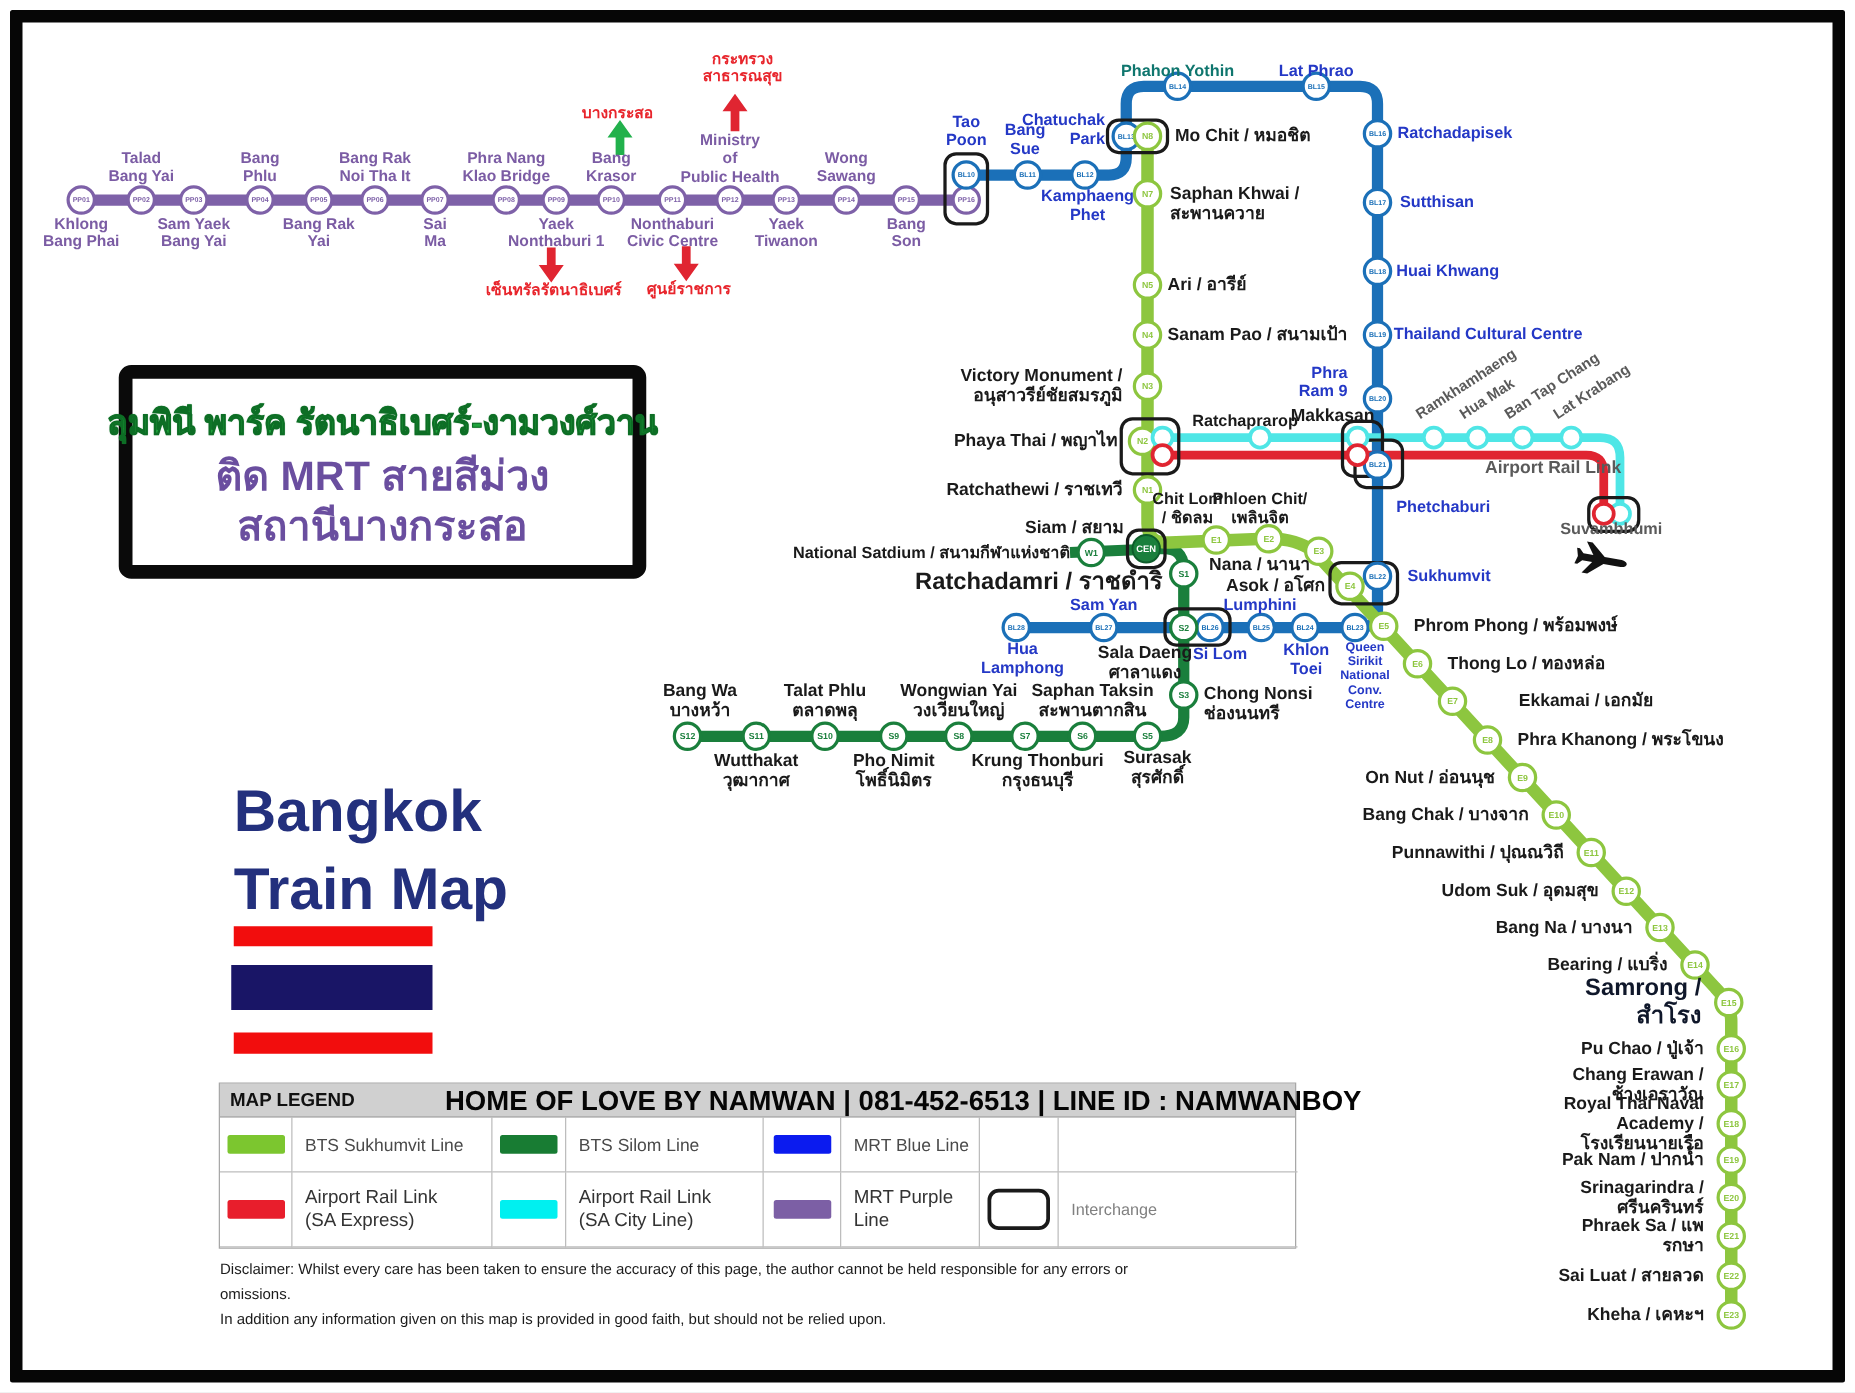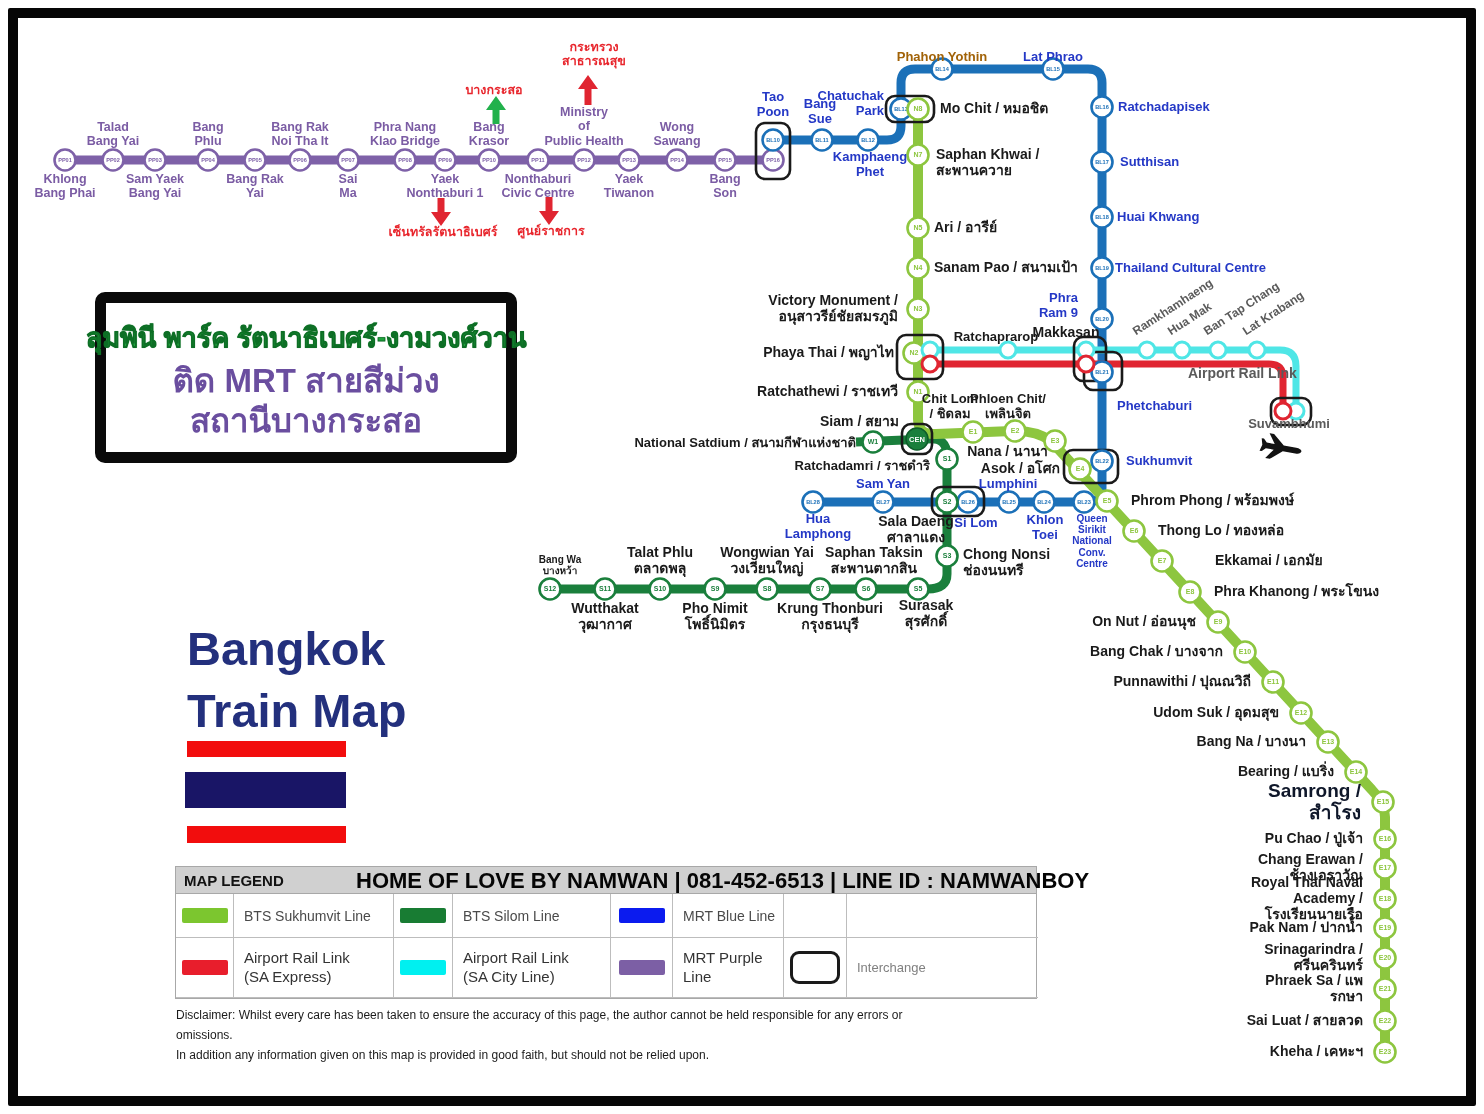--- a/index.html
+++ b/index.html
@@ -274,21 +274,21 @@
       <div class="map-label" style="color: rgb(232, 37, 44); font-size: 12.5px; text-align: center; left: 443px; top: 226px; transform: translate(-50%, 0px); font-family: Liberation Mono, monospace;">เซ็นทรัลรัตนาธิเบศร์</div>
       <div class="map-label" style="color: rgb(232, 37, 44); font-size: 12.5px; text-align: center; left: 551px; top: 224px; transform: translate(-50%, 0px);">ศูนย์ราชการ</div>
       <div class="map-label" style="color: rgb(36, 56, 198); font-size: 13px; text-align: center; left: 773px; top: 120px; transform: translate(-50%, -100%);">Tao
 Poon</div>
       <div class="map-label" style="color: rgb(36, 56, 198); font-size: 13px; text-align: center; left: 820px; top: 127px; transform: translate(-50%, -100%);">Bang
 Sue</div>
       <div class="map-label" style="color: rgb(36, 56, 198); font-size: 13px; text-align: center; left: 870px; top: 150px; transform: translate(-50%, 0px);">Kamphaeng
 Phet</div>
       <div class="map-label" style="color: rgb(36, 56, 198); font-size: 13px; text-align: right; left: 884px; top: 104px; transform: translate(-100%, -50%);">Chatuchak
 Park</div>
-      <div class="map-label" style="color: #a16207; font-size: 13px; text-align: center; left: 942px; top: 57px; transform: translate(-50%, -50%);">Phahon Yothin</div>
+      <div class="map-label" style="color: #0f766e; font-size: 13px; text-align: center; left: 942px; top: 57px; transform: translate(-50%, -50%);">Phahon Yothin</div>
       <div class="map-label" style="color: rgb(36, 56, 198); font-size: 13px; text-align: center; left: 1053px; top: 57px; transform: translate(-50%, -50%);">Lat Phrao</div>
       <div class="map-label" style="color: rgb(36, 56, 198); font-size: 13px; text-align: right; left: 1118px; top: 107px; transform: translate(0px, -50%);">Ratchadapisek</div>
       <div class="map-label" style="color: rgb(36, 56, 198); font-size: 13px; text-align: left; left: 1120px; top: 162px; transform: translate(0px, -50%);">Sutthisan</div>
       <div class="map-label" style="color: rgb(36, 56, 198); font-size: 13px; text-align: left; left: 1117px; top: 217px; transform: translate(0px, -50%);">Huai Khwang</div>
       <div class="map-label" style="color: rgb(36, 56, 198); font-size: 13px; text-align: left; left: 1115px; top: 268px; transform: translate(0px, -50%);">Thailand Cultural Centre</div>
       <div class="map-label" style="color: rgb(36, 56, 198); font-size: 13px; text-align: right; left: 1078px; top: 306px; transform: translate(-100%, -50%);">Phra
 Ram 9</div>
       <div class="map-label" style="color: rgb(36, 56, 198); font-size: 13px; text-align: left; left: 1117px; top: 374px; transform: translate(0px, -50%); margin-top: 32px;">Phetchaburi</div>
       <div class="map-label" style="color: rgb(36, 56, 198); font-size: 13px; text-align: left; left: 1126px; top: 461px; transform: translate(0px, -50%);">Sukhumvit</div>
       <div class="map-label" style="color: rgb(36, 56, 198); font-size: 10px; line-height: 1.12; text-align: center; left: 1092px; top: 513px; transform: translate(-50%, 0px);">Queen
@@ -307,21 +307,21 @@
       <div class="map-label" style="color: rgb(26, 26, 26); font-size: 14px; text-align: left; left: 936px; top: 163px; transform: translate(0px, -50%);">Saphan Khwai /
 สะพานควาย</div>
       <div class="map-label" style="color: rgb(26, 26, 26); font-size: 14px; text-align: left; left: 934px; top: 228px; transform: translate(0px, -50%);">Ari / อารีย์</div>
       <div class="map-label" style="color: rgb(26, 26, 26); font-size: 14px; text-align: left; left: 934px; top: 268px; transform: translate(0px, -50%);">Sanam Pao / สนามเป้า</div>
       <div class="map-label" style="color: rgb(26, 26, 26); font-size: 14px; text-align: right; left: 898px; top: 309px; transform: translate(-100%, -50%);">Victory Monument /
 อนุสาวรีย์ชัยสมรภูมิ</div>
       <div class="map-label" style="color: rgb(26, 26, 26); font-size: 14px; text-align: right; left: 894px; top: 353px; transform: translate(-100%, -50%);">Phaya Thai / พญาไท</div>
       <div class="map-label" style="color: rgb(26, 26, 26); font-size: 14px; text-align: right; left: 898px; top: 392px; transform: translate(-100%, -50%);">Ratchathewi / ราชเทวี</div>
       <div class="map-label" style="color: rgb(26, 26, 26); font-size: 14px; text-align: right; left: 899px; top: 422px; transform: translate(-100%, -50%);">Siam / สยาม</div>
       <div class="map-label" style="color: rgb(26, 26, 26); font-size: 13px; text-align: right; left: 856px; top: 443px; transform: translate(-100%, -50%);">National Satdium / สนามกีฬาแห่งชาติ</div>
-      <div class="map-label" style="color: rgb(26, 26, 26); font-size: 13px; text-align: right; left: 930px; top: 466px; transform: translate(-100%, -50%);">Ratchadamri / ราชดำริ</div>
+      <div class="map-label" style="color: rgb(26, 26, 26); font-size: 19px; text-align: right; left: 930px; top: 466px; transform: translate(-100%, -50%);">Ratchadamri / ราชดำริ</div>
       <div class="map-label" style="color: rgb(26, 26, 26); font-size: 13px; text-align: center; left: 950px; top: 407px; transform: translate(-50%, -50%);">Chit Lom
 / ชิดลม</div>
       <div class="map-label" style="color: rgb(26, 26, 26); font-size: 13px; text-align: center; left: 1008px; top: 407px; transform: translate(-50%, -50%);">Phloen Chit/
 เพลินจิต</div>
       <div class="map-label" style="color: rgb(26, 26, 26); font-size: 14px; text-align: right; left: 1048px; top: 452px; transform: translate(-100%, -50%);">Nana / นานา</div>
       <div class="map-label" style="color: rgb(26, 26, 26); font-size: 14px; text-align: right; left: 1060px; top: 469px; transform: translate(-100%, -50%);">Asok / อโศก</div>
       <div class="map-label" style="color: rgb(26, 26, 26); font-size: 14px; text-align: center; left: 1066px; top: 333px; transform: translate(-50%, -50%);">Makkasan</div>
       <div class="map-label" style="color: rgb(26, 26, 26); font-size: 13px; text-align: center; left: 996px; top: 337px; transform: translate(-50%, -50%);">Ratchaprarop</div>
       <div class="map-label" style="color: rgb(26, 26, 26); font-size: 14px; text-align: center; left: 916px; top: 514px; transform: translate(-50%, 0px);">Sala Daeng
 ศาลาแดง</div>
@@ -334,21 +334,21 @@
       <div class="map-label" style="color: rgb(26, 26, 26); font-size: 14px; text-align: center; left: 830px; top: 601px; transform: translate(-50%, 0px);">Krung Thonburi
 กรุงธนบุรี</div>
       <div class="map-label" style="color: rgb(26, 26, 26); font-size: 14px; text-align: center; left: 767px; top: 577px; transform: translate(-50%, -100%);">Wongwian Yai
 วงเวียนใหญ่</div>
       <div class="map-label" style="color: rgb(26, 26, 26); font-size: 14px; text-align: center; left: 715px; top: 601px; transform: translate(-50%, 0px);">Pho Nimit
 โพธิ์นิมิตร</div>
       <div class="map-label" style="color: rgb(26, 26, 26); font-size: 14px; text-align: center; left: 660px; top: 577px; transform: translate(-50%, -100%);">Talat Phlu
 ตลาดพลุ</div>
       <div class="map-label" style="color: rgb(26, 26, 26); font-size: 14px; text-align: center; left: 605px; top: 601px; transform: translate(-50%, 0px);">Wutthakat
 วุฒากาศ</div>
-      <div class="map-label" style="color: rgb(26, 26, 26); font-size: 10px; text-align: center; left: 560px; top: 577px; transform: translate(-50%, -100%);">Bang Wa
+      <div class="map-label" style="color: rgb(26, 26, 26); font-size: 14px; text-align: center; left: 560px; top: 577px; transform: translate(-50%, -100%);">Bang Wa
 บางหว้า</div>
       <div class="map-label" style="color: rgb(26, 26, 26); font-size: 14px; text-align: left; left: 1131px; top: 501px; transform: translate(0px, -50%);">Phrom Phong / พร้อมพงษ์</div>
       <div class="map-label" style="color: rgb(26, 26, 26); font-size: 14px; text-align: left; left: 1158px; top: 531px; transform: translate(0px, -50%);">Thong Lo / ทองหล่อ</div>
       <div class="map-label" style="color: rgb(26, 26, 26); font-size: 14px; text-align: left; left: 1186px; top: 561px; transform: translate(0px, -50%); padding-left: 29px;">Ekkamai / เอกมัย</div>
       <div class="map-label" style="color: rgb(26, 26, 26); font-size: 14px; text-align: left; left: 1214px; top: 592px; transform: translate(0px, -50%);">Phra Khanong / พระโขนง</div>
       <div class="map-label" style="color: rgb(26, 26, 26); font-size: 14px; text-align: right; left: 1196px; top: 622px; transform: translate(-100%, -50%);">On Nut / อ่อนนุช</div>
       <div class="map-label" style="color: rgb(26, 26, 26); font-size: 14px; text-align: right; left: 1223px; top: 652px; transform: translate(-100%, -50%);">Bang Chak / บางจาก</div>
       <div class="map-label" style="color: rgb(26, 26, 26); font-size: 14px; text-align: right; left: 1251px; top: 682px; transform: translate(-100%, -50%);">Punnawithi / ปุณณวิถี</div>
       <div class="map-label" style="color: rgb(26, 26, 26); font-size: 14px; text-align: right; left: 1279px; top: 713px; transform: translate(-100%, -50%);">Udom Suk / อุดมสุข</div>
       <div class="map-label" style="color: rgb(26, 26, 26); font-size: 14px; text-align: right; left: 1306px; top: 742px; transform: translate(-100%, -50%);">Bang Na / บางนา</div>

